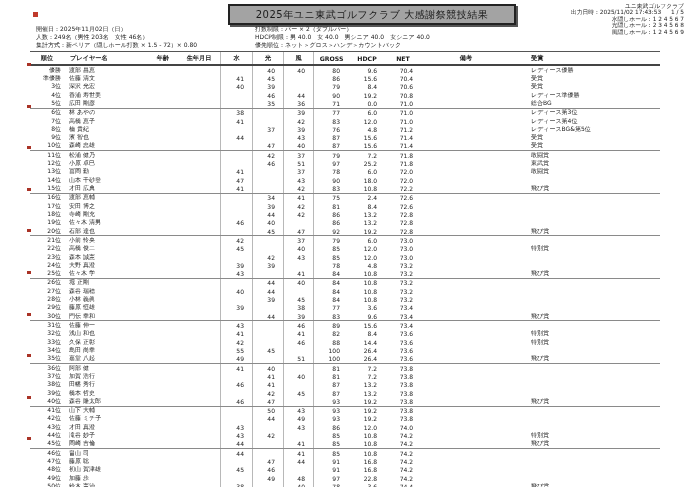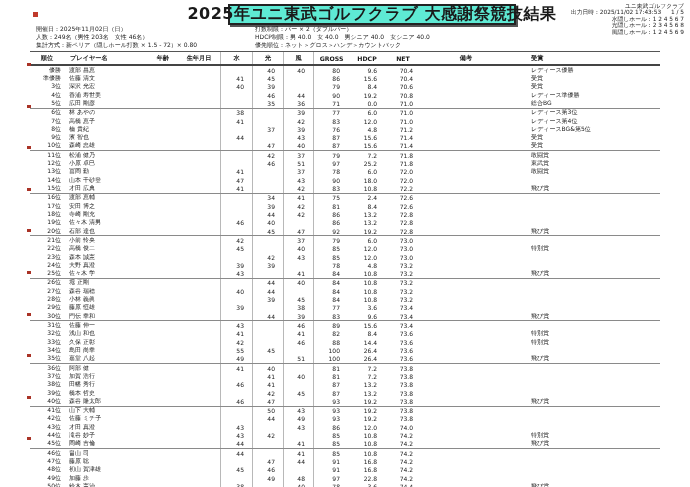--- a/index.html
+++ b/index.html
@@ -1,24 +1,24 @@
 <!DOCTYPE html>
 <html><head>
 <meta charset="utf-8">
 <style>
   html,body{margin:0;padding:0;}
   body{
     width:690px;height:487px;position:relative;background:#ffffff;
     font-family:"DejaVu Sans","Liberation Sans",sans-serif;color:#1a1a1a;overflow:hidden;
   }
   .title-box{
-    position:absolute;left:228px;top:4px;width:284px;height:17px;background:#5eead4;
+    position:absolute;left:228px;top:4px;width:284px;height:17px;background:#a3a3a3;
     border:2px solid #222;box-shadow:2px 2px 0 #555;
     display:flex;align-items:center;justify-content:center;
-    font-size:16px;font-weight:bold;letter-spacing:.5px;white-space:nowrap;
+    font-size:10px;font-weight:normal;letter-spacing:.5px;white-space:nowrap;
   }
   .info-right{position:absolute;right:6px;top:3px;text-align:right;font-size:5.8px;line-height:6.4px;color:#222;}
   .info-right .pgap{display:inline-block;margin-left:8px;}
   .info-left{position:absolute;left:36px;top:25px;font-size:6px;line-height:8px;white-space:nowrap;}
   .info-mid{position:absolute;left:255px;top:25px;font-size:6px;line-height:8px;white-space:nowrap;}
   .tbl{position:absolute;left:30px;top:51px;width:630px;}
   .thead{
     display:flex;height:12px;align-items:center;font-weight:bold;font-size:6.2px;
     border-top:1px solid #555;border-bottom:2px solid #444;
   }

